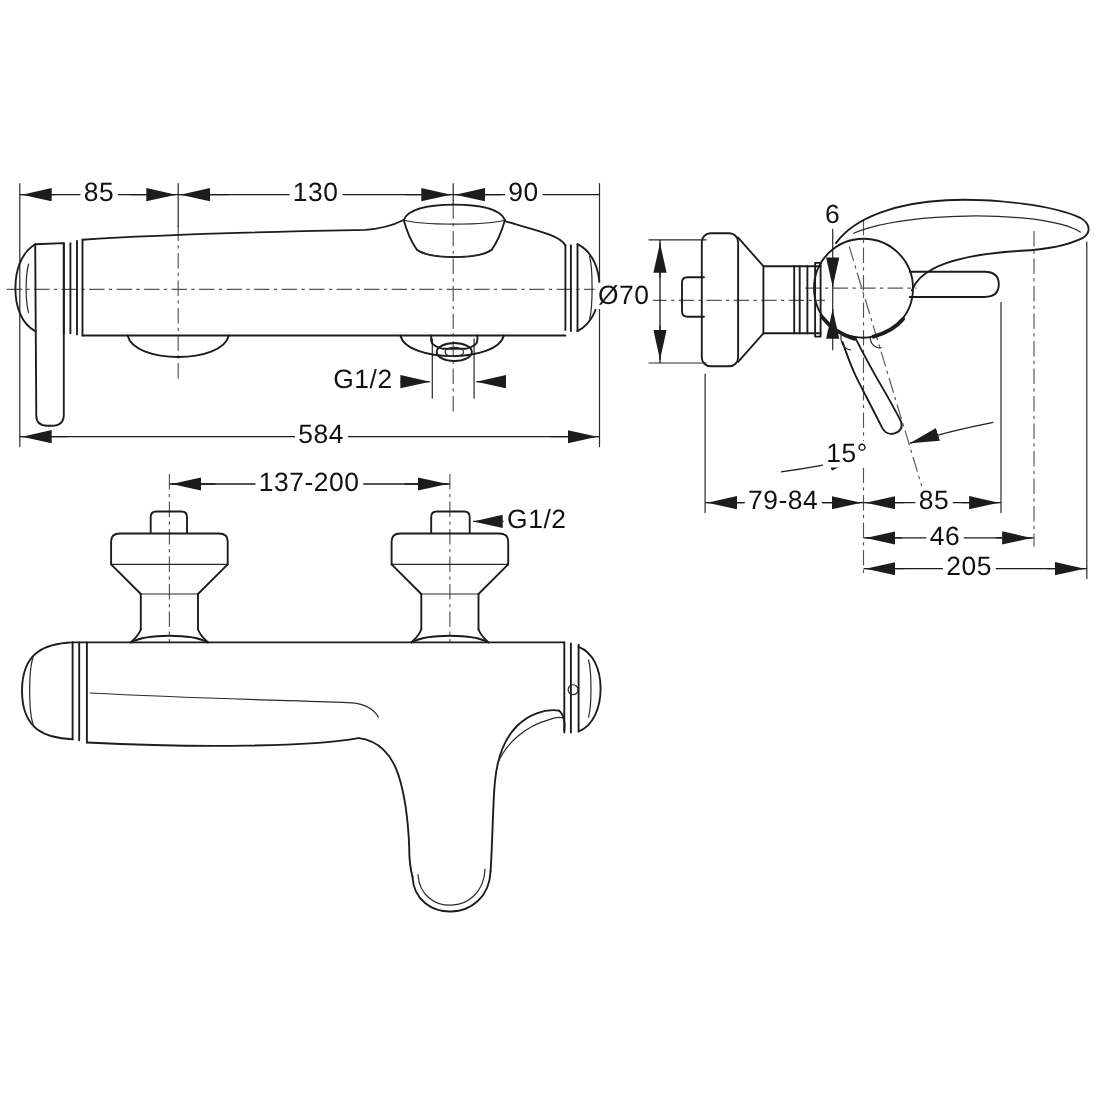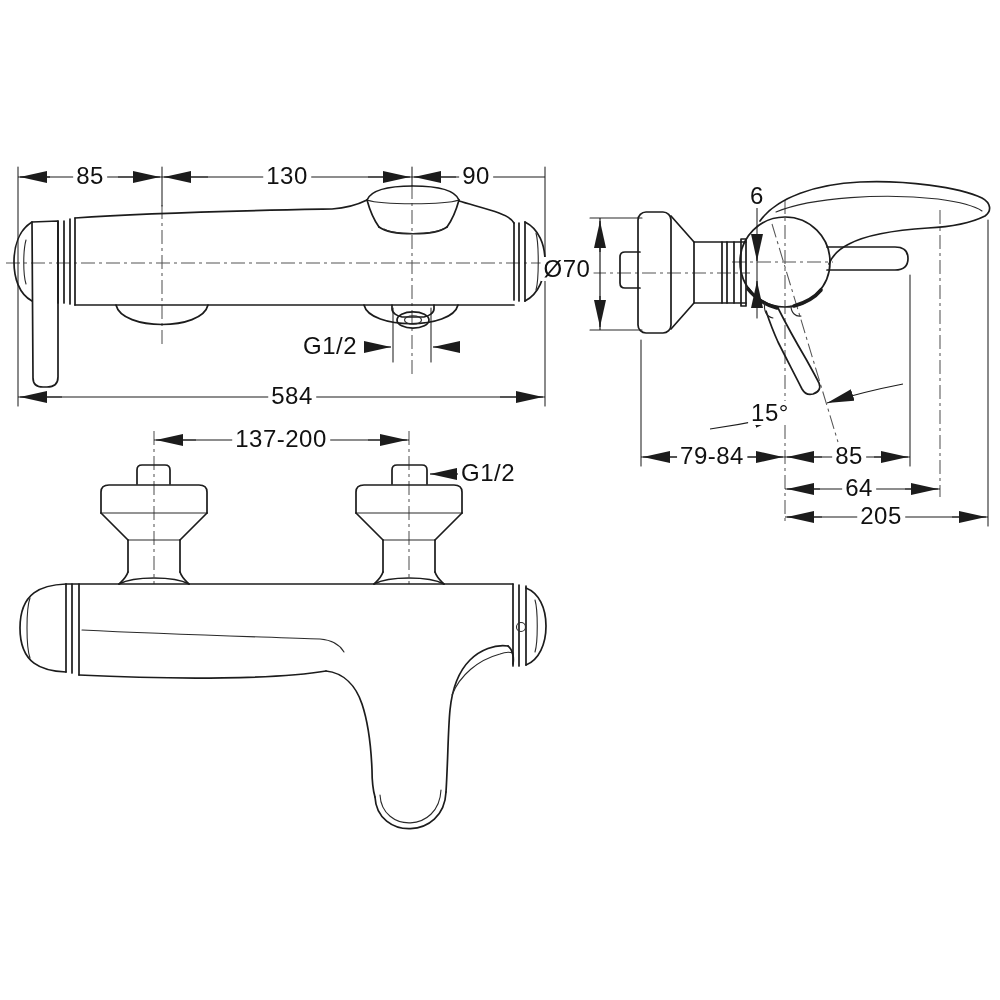--- a/index.html
+++ b/index.html
@@ -224,16 +224,16 @@
 <span class="dim-label" style="left:330px;top:346px">G1/2</span>
 
 <span class="dim-label" style="left:281px;top:439px">137-200</span>
 <span class="dim-label" style="left:488px;top:473px">G1/2</span>
 
 <span class="dim-label" style="left:757px;top:196px">6</span>
 <span class="dim-label" style="left:567px;top:269px">Ø70</span>
 <span class="dim-label" style="left:770px;top:413px">15°</span>
 <span class="dim-label" style="left:712px;top:456px">79-84</span>
 <span class="dim-label" style="left:849px;top:456px">85</span>
-<span class="dim-label" style="left:859px;top:488px">64</span>
+<span class="dim-label" style="left:859px;top:488px">46</span>
 <span class="dim-label" style="left:881px;top:516px">205</span>
 
 </div>
 
 </body></html>

